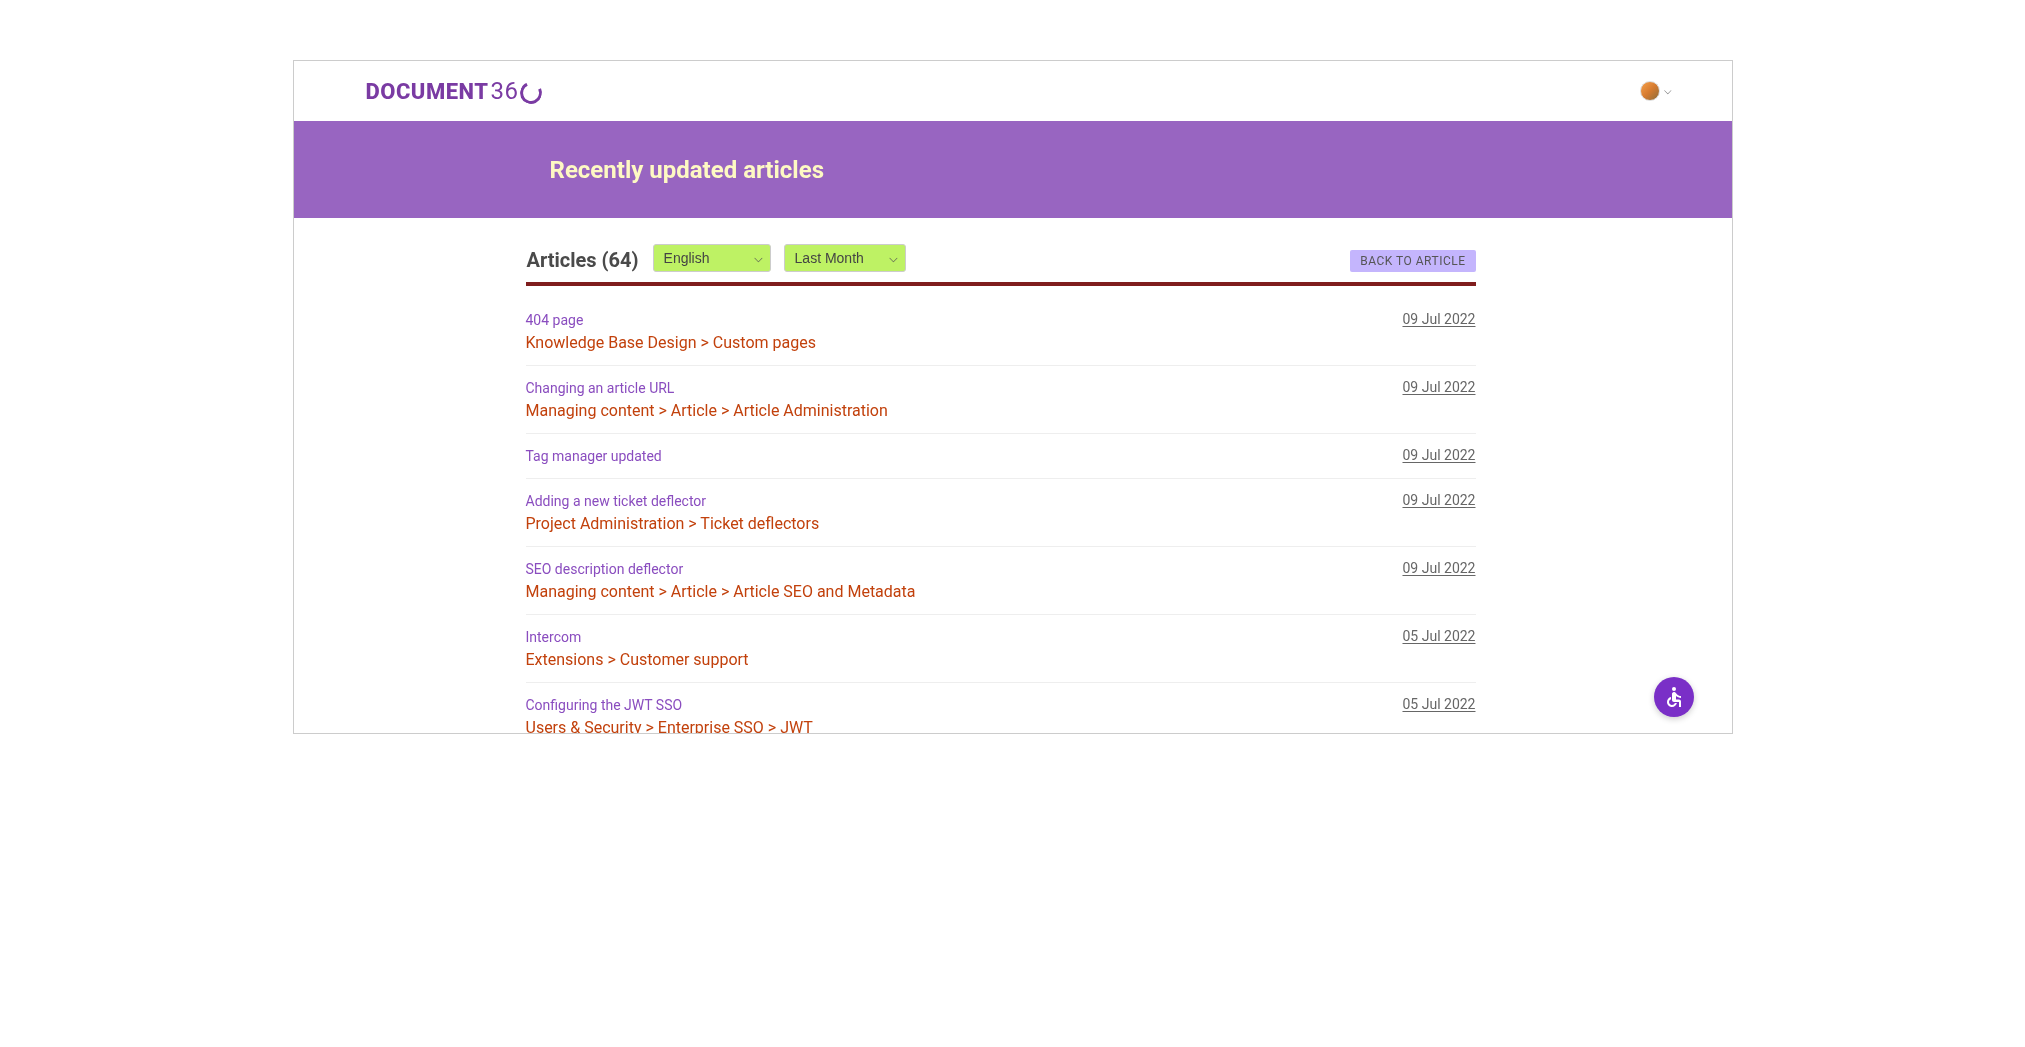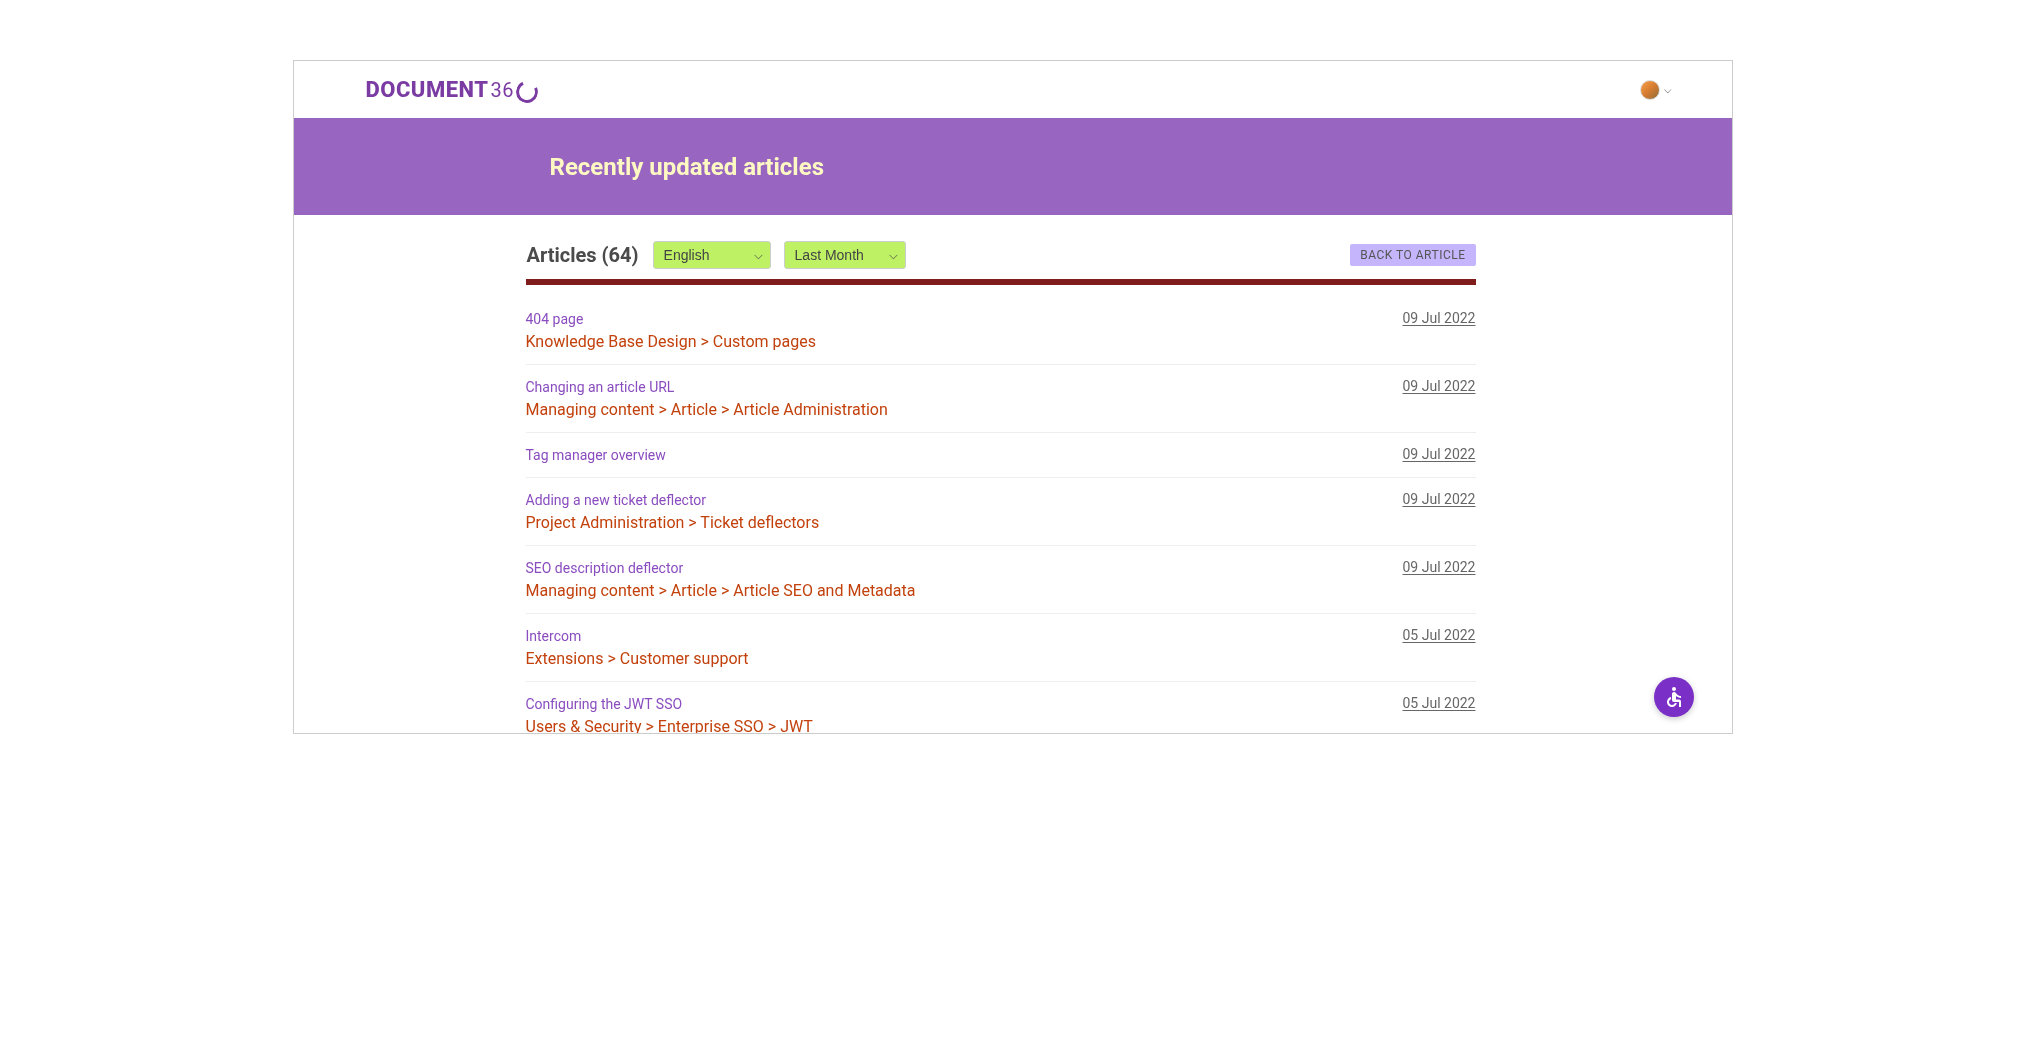--- a/index.html
+++ b/index.html
@@ -52,21 +52,21 @@
       color: #7a3ba3;
       letter-spacing: 0.5px;
       display: flex;
       align-items: center;
     }
     .logo-text1 {
       font-weight: 800;
     }
     .logo-text2 {
       font-weight: 400;
-      font-size: 20px;
+      font-size: 24px;
       margin-left: 2px;
     }
     .logo-circle {
       display: inline-block;
       width: 22px;
       height: 22px;
       border: 3px solid #7a3ba3;
       border-radius: 50%;
       border-top-color: transparent;
       transform: rotate(20deg);
@@ -98,22 +98,22 @@
       color: #fef9c3;
       font-size: 24px;
       font-weight: 700;
       margin-left: 256px;
     }
     .main-content {
       padding: 26px 256px 40px 232px;
     }
     .controls-row {
       display: flex;
-      align-items: center;
-      border-bottom: 6px solid #7f1d1d;
+      align-items: flex-end;
+      border-bottom: 4px solid #7f1d1d;
       padding-bottom: 10px;
       padding-left: 1px;
       position: relative;
     }
     .articles-heading {
       font-size: 20px;
       font-weight: 700;
       color: #4a4a4a;
       margin-right: 14px;
     }
@@ -260,21 +260,21 @@
       <div class="article-list" id="article-list">
       <div class="article-item">
             <div class="article-left"><a class="article-title">404 page</a><div class="article-breadcrumb">Knowledge Base Design &gt; Custom pages</div></div>
             <div class="article-date">09 Jul 2022</div>
           </div>
           <div class="article-item">
             <div class="article-left"><a class="article-title">Changing an article URL</a><div class="article-breadcrumb">Managing content &gt; Article &gt; Article Administration</div></div>
             <div class="article-date">09 Jul 2022</div>
           </div>
           <div class="article-item">
-            <div class="article-left"><a class="article-title">Tag manager overview</a></div>
+            <div class="article-left"><a class="article-title">Tag manager updated</a></div>
             <div class="article-date">09 Jul 2022</div>
           </div>
           <div class="article-item">
             <div class="article-left"><a class="article-title">Adding a new ticket deflector</a><div class="article-breadcrumb">Project Administration &gt; Ticket deflectors</div></div>
             <div class="article-date">09 Jul 2022</div>
           </div>
           <div class="article-item">
             <div class="article-left"><a class="article-title">SEO description deflector</a><div class="article-breadcrumb">Managing content &gt; Article &gt; Article SEO and Metadata</div></div>
             <div class="article-date">09 Jul 2022</div>
           </div>

